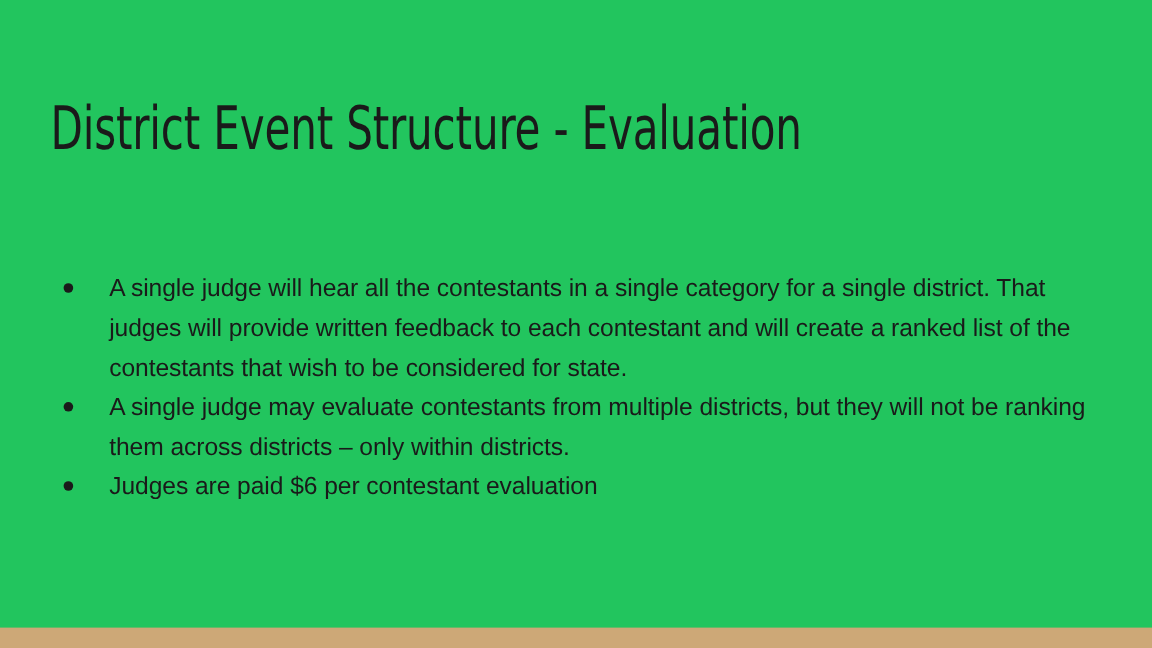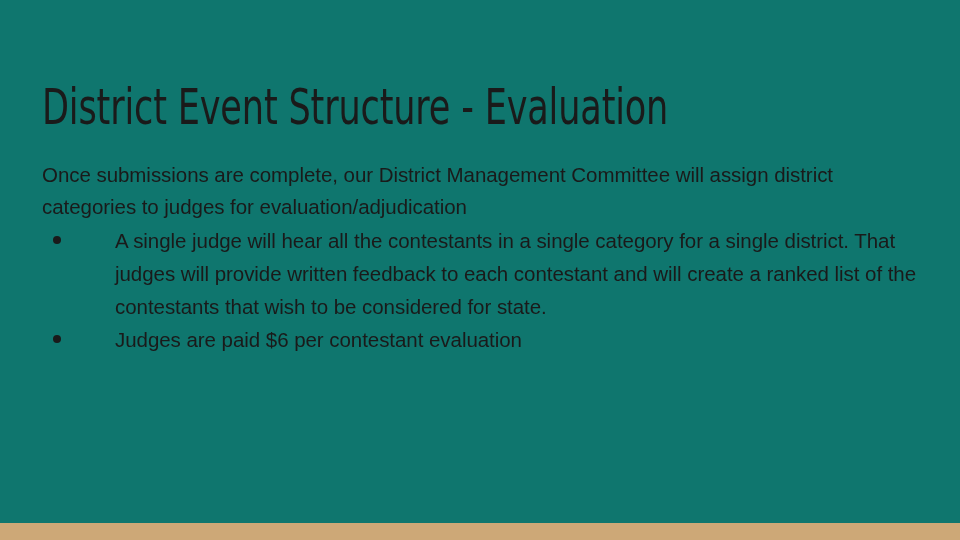--- a/index.html
+++ b/index.html
@@ -10,21 +10,21 @@
     width: 960px;
     height: 540px;
     background: #ffffff;
     font-family: "Liberation Sans", sans-serif;
     overflow: hidden;
   }
   .slide {
     position: relative;
     width: 960px;
     height: 540px;
-    background: #0f766e;
+    background: #22c55e;
     box-sizing: border-box;
   }
   .slide-title {
     position: absolute;
     left: 42px;
     top: 44px;
     width: 880px;
     font-family: "DejaVu Sans Condensed", "Liberation Sans Narrow", "Liberation Sans", sans-serif;
     font-stretch: condensed;
     font-size: 50px;
@@ -68,43 +68,45 @@
     position: absolute;
     left: 11px;
     top: 12px;
     width: 8px;
     height: 8px;
     border-radius: 50%;
     background: #1a1a1a;
   }
   .bullet-text {
     display: block;
-    margin-left: 24px;
   }
   .footer-bar {
     position: absolute;
     left: 0;
     bottom: 0;
     width: 960px;
     height: 17px;
   }
 </style>
 </head>
 <body style="background: rgb(255, 255, 255);">
 
 <div class="slide">
 
   <h1 class="slide-title">District Event Structure - Evaluation</h1>
 
-  <p class="intro-paragraph">Once submissions are complete, our District Management Committee will assign district categories to judges for evaluation/adjudication</p>
 
   <ul class="bullet-list">
     <li class="bullet-item">
       <span class="bullet-marker"></span>
       <span class="bullet-text">A single judge will hear all the contestants in a single category for a single district.  That judges will provide written feedback to each contestant and will create a ranked list of the contestants that wish to be considered for state.</span>
+    </li>
+    <li class="bullet-item">
+      <span class="bullet-marker"></span>
+      <span class="bullet-text">A single judge may evaluate contestants from multiple districts, but they will not be ranking them across districts – only within districts.</span>
     </li>
     <li class="bullet-item">
       <span class="bullet-marker"></span>
       <span class="bullet-text">Judges are paid $6 per contestant evaluation</span>
     </li>
   </ul>
 
   <div class="footer-bar" style="background: rgb(205, 168, 119);"></div>
 
 </div>

